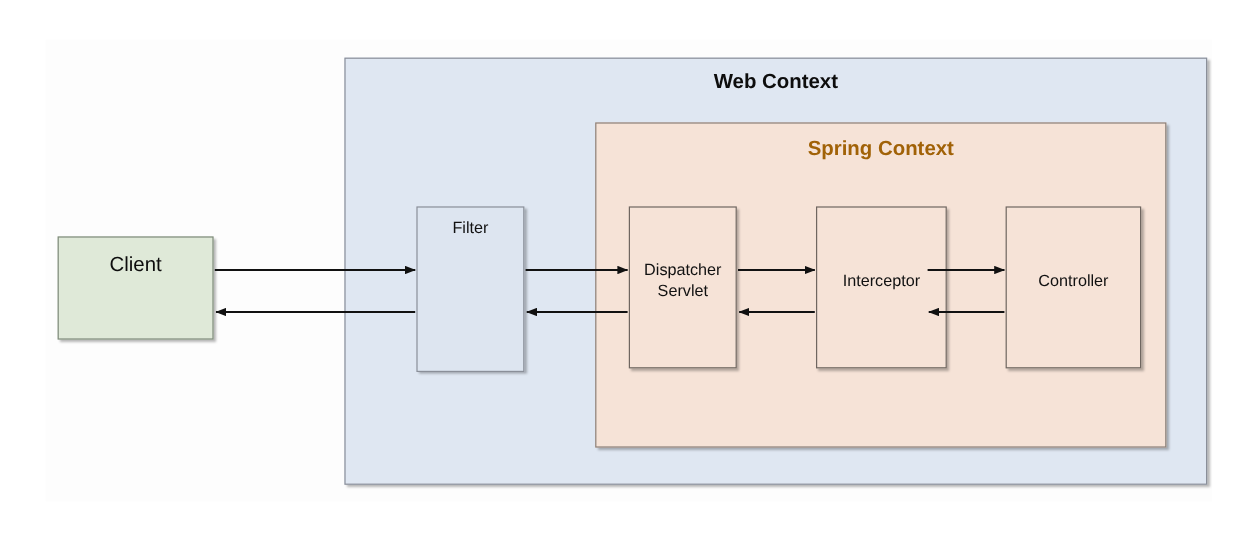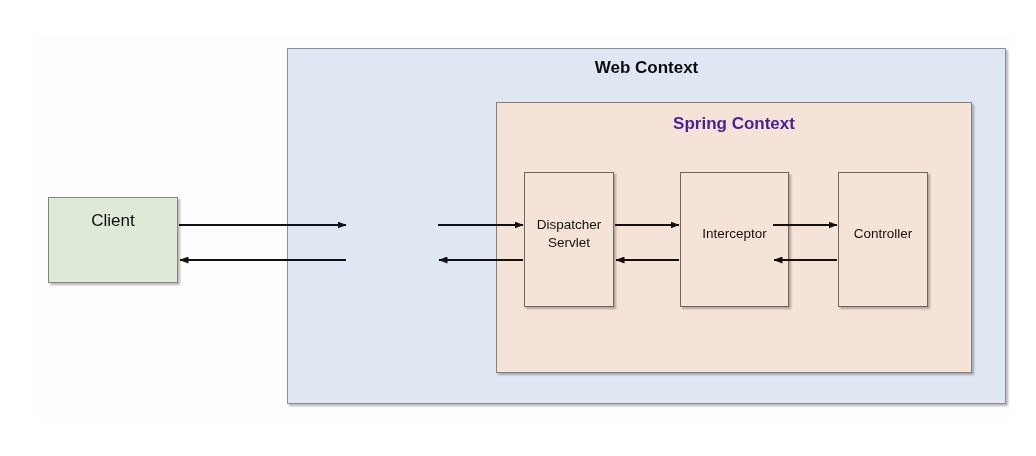--- a/index.html
+++ b/index.html
@@ -69,21 +69,21 @@
     border-color: #8a7f78;
   }
   .spring-context-title {
     position: absolute;
     left: 0;
     right: 0;
     top: 11px;
     text-align: center;
     font-size: 17px;
     font-weight: bold;
-    color: #4c1d95;
+    color: #a16207;
   }
 
   
   .client-box {
     left: 48px;
     top: 197px;
     width: 130px;
     height: 86px;
     background: #dfe9d8;
     border-color: #7f8a7c;
@@ -120,21 +120,21 @@
 
   
   .node {
     background: #f6e3d7;
     border-color: #6f6660;
     top: 172px;
     height: 135px;
   }
   .node-dispatcher { left: 524px; width: 90px; padding-left: 12px; }
   .node-interceptor { left: 680px; width: 109px; }
-  .node-controller { left: 838px; width: 90px; }
+  .node-controller { left: 838px; width: 113px; }
 
   .node-label {
     position: absolute;
     left: 0;
     right: 0;
     top: 43px;
     text-align: center;
     font-size: 13.5px;
     line-height: 18px;
     color: #111111;
@@ -165,20 +165,23 @@
   </div>
 
   <div class="box spring-context">
     <div class="spring-context-title">Spring Context</div>
   </div>
 
   <div class="box client-box">
     <div class="client-label">Client</div>
   </div>
 
+  <div class="box filter-box">
+    <div class="filter-label">Filter</div>
+  </div>
 
   <div class="box node node-dispatcher">
     <div class="node-label">Dispatcher
 Servlet</div>
   </div>
 
   <div class="box node node-interceptor">
     <div class="node-label single">Interceptor</div>
   </div>
 

